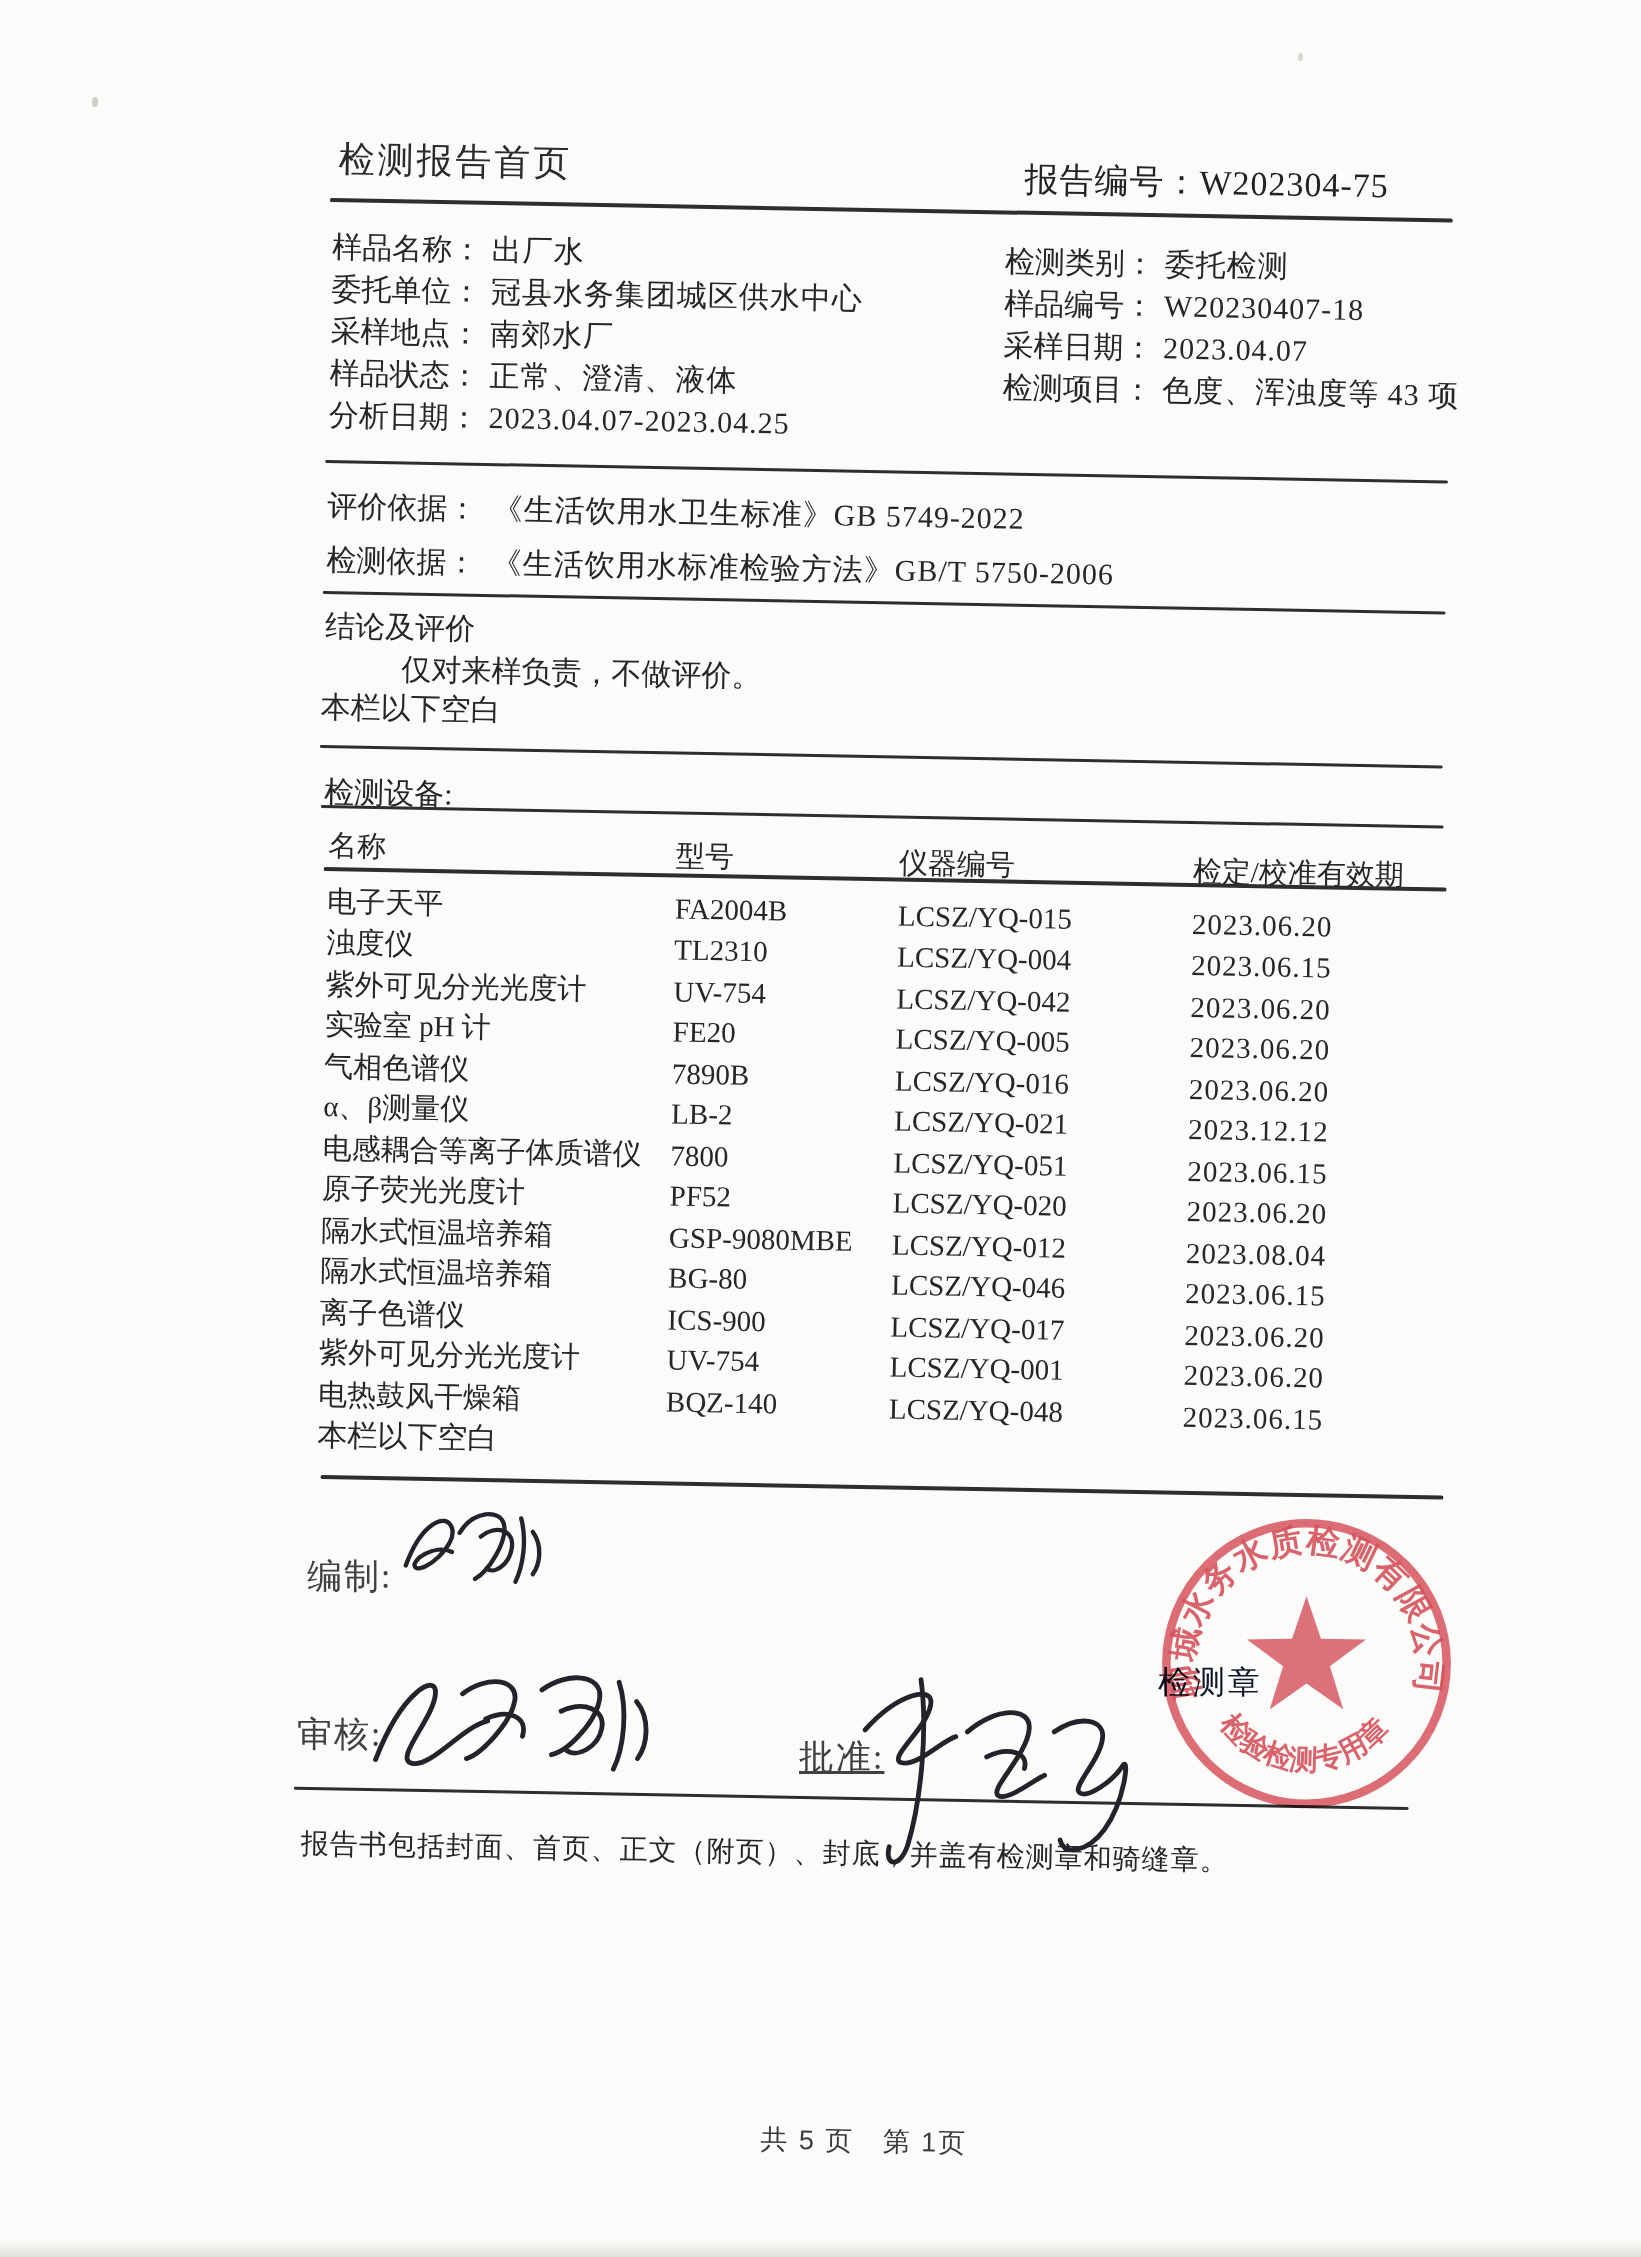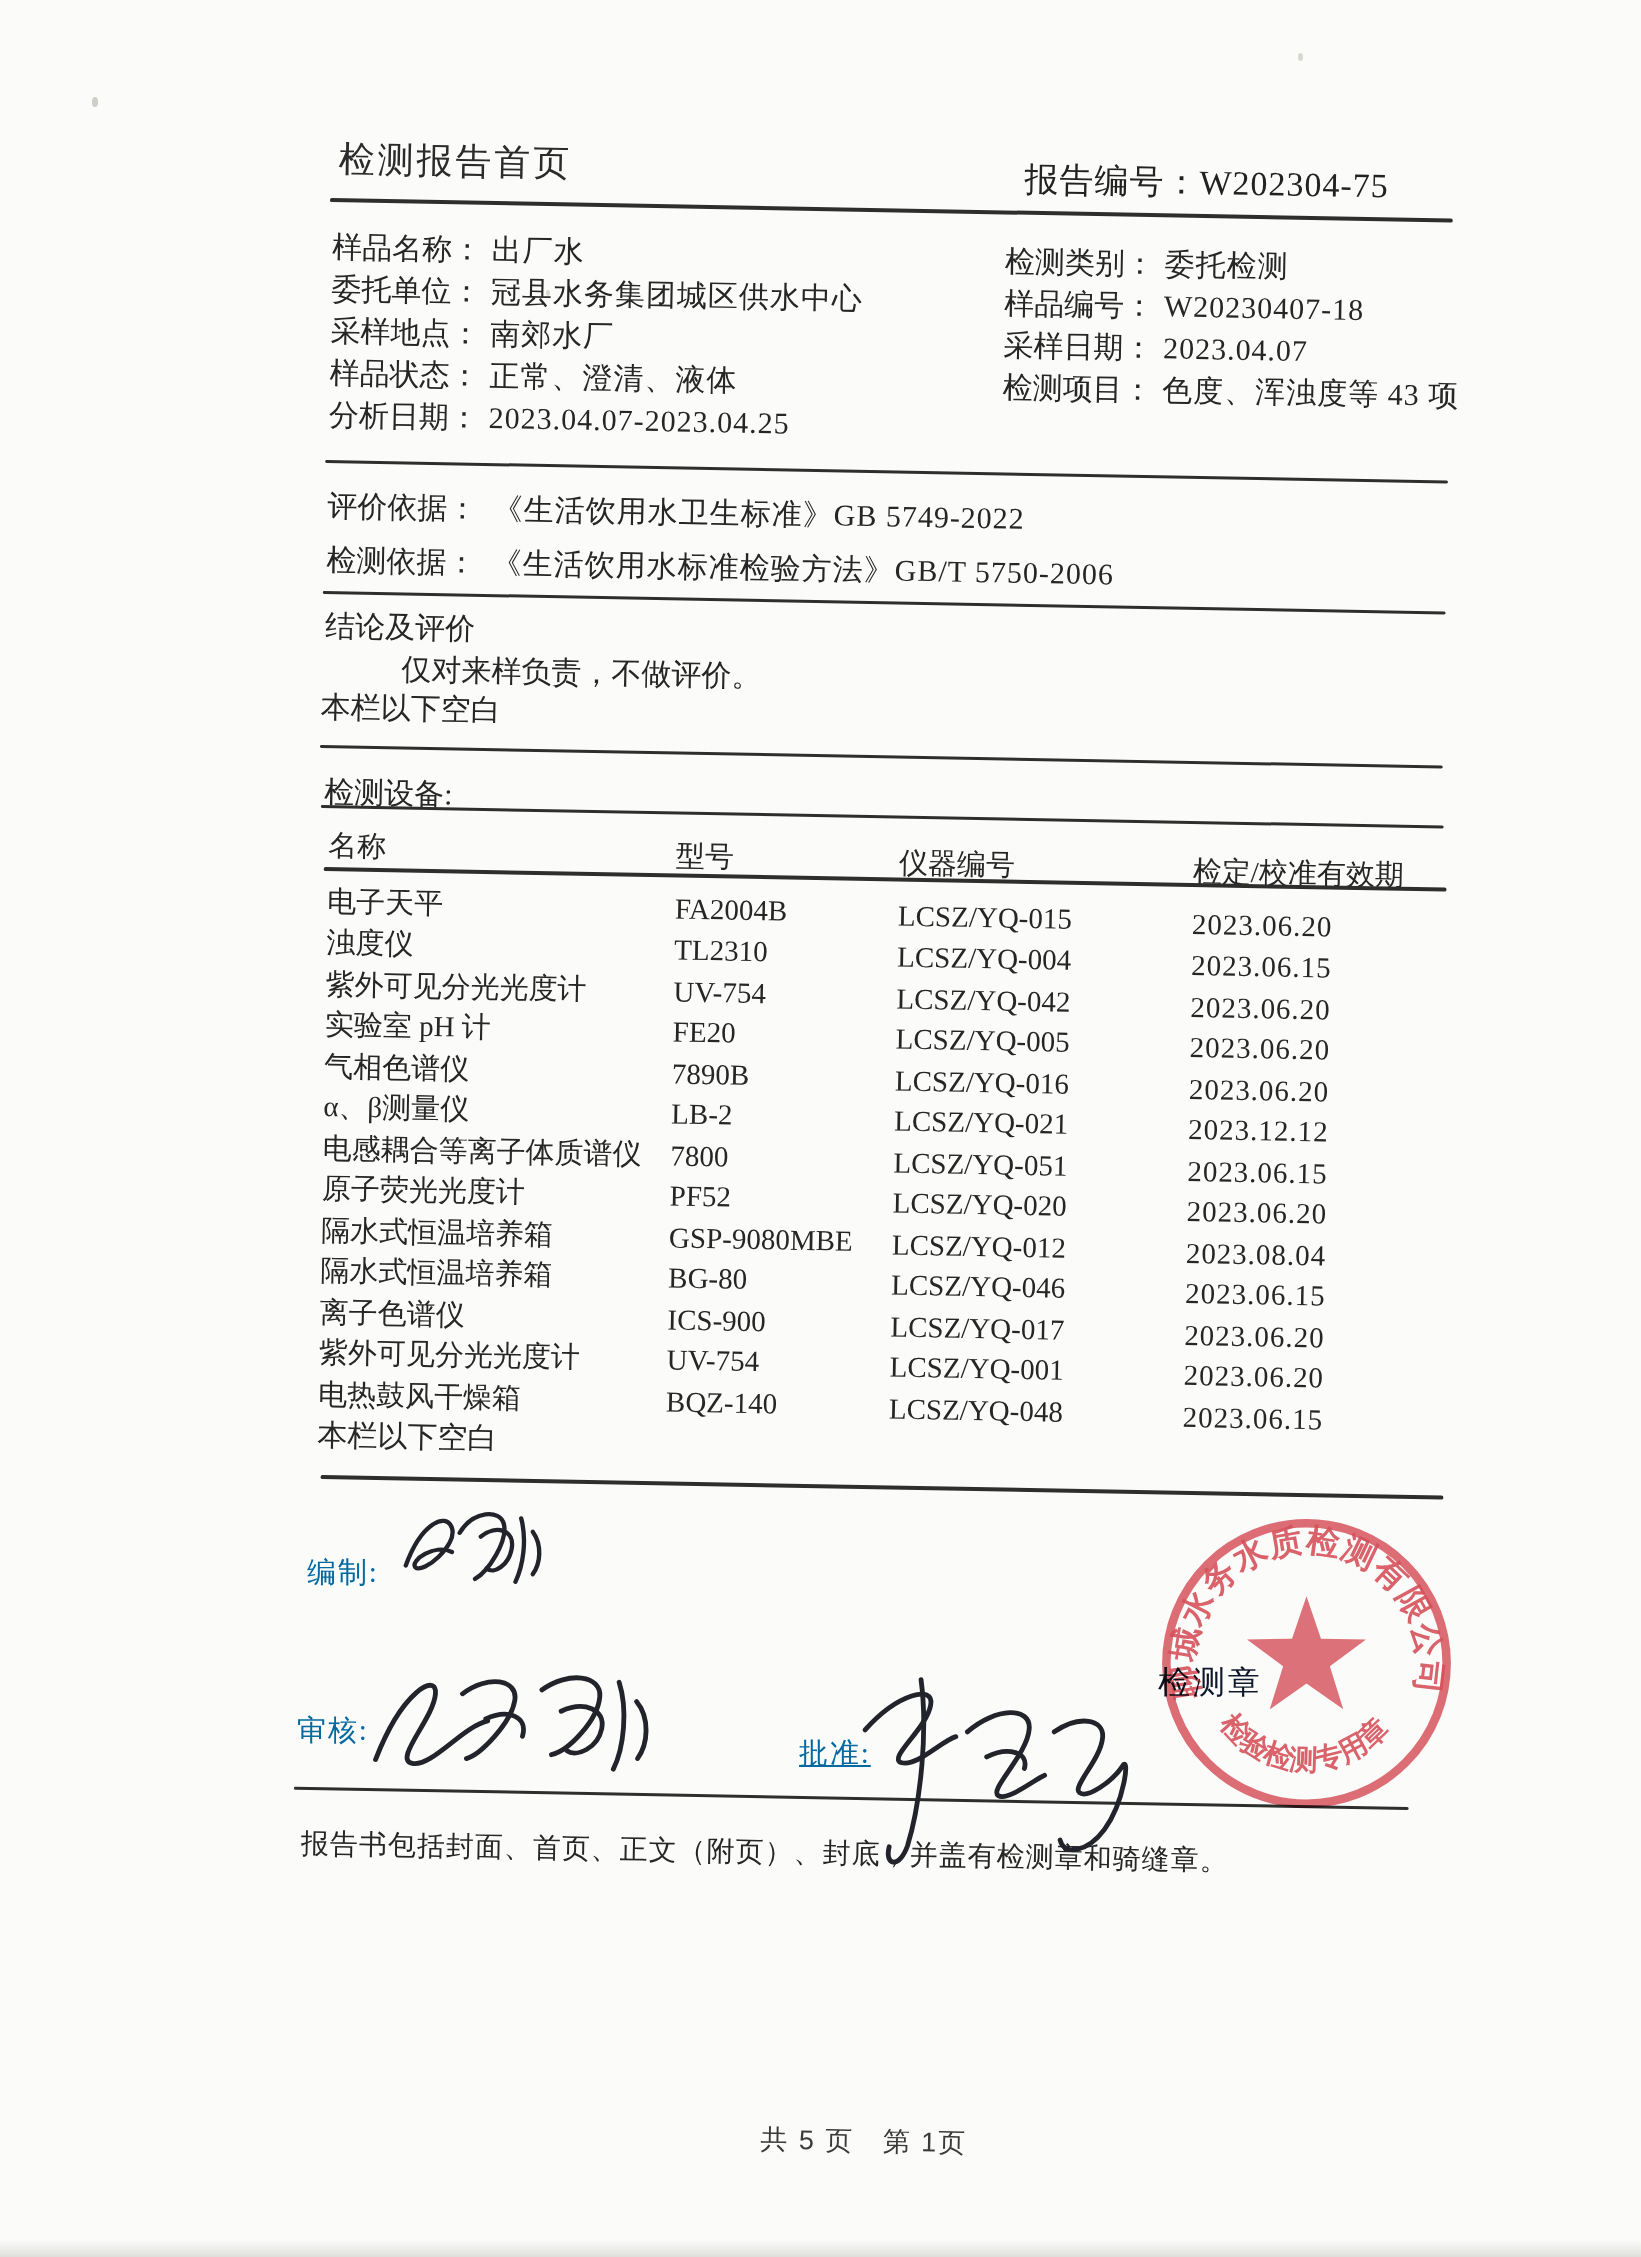--- a/index.html
+++ b/index.html
@@ -22,21 +22,21 @@
   .fline .val{margin-left:9.7px;letter-spacing:1px;}
   .basis .val{margin-left:15.4px;}
   .sec-head{font-size:30px;color:#262626;}
   .eq-row{position:absolute;left:340px;width:1159px;height:41px;font-size:29px;white-space:nowrap;color:#262626;}
   .eq-row .c{position:absolute;top:0;}
   .c0{left:0;}
   .c1{left:348px;top:3.9px!important;}
   .c2{left:571px;top:6.8px!important;}
   .c3{left:865px;top:9.7px!important;letter-spacing:1px;}
   .eq-head{font-weight:normal;}
-  .sign-label{font-size:29px;color:#0369a1;letter-spacing:1.9px;}
+  .sign-label{font-size:35px;color:#404040;letter-spacing:1.9px;}
   .sig path{fill:none;stroke:#23232b;stroke-linecap:round;stroke-linejoin:round;}
   .footer-note{font-size:28px;letter-spacing:1px;color:#262626;white-space:nowrap;}
   .page-footer{font-family:"Liberation Sans","DejaVu Sans",sans-serif;font-size:27px;color:#3a3a3a;letter-spacing:1.9px;}
   .stamp{mix-blend-mode:multiply;opacity:0.93;}
   .stamp text{font-family:"Liberation Serif","DejaVu Serif",serif;font-weight:bold;}
   .stamp-label{font-size:32px;color:#0f172a;letter-spacing:2.9px;}
   .speck{position:absolute;border-radius:50%;}
   .scan-bottom{position:absolute;left:0;bottom:0;width:100%;height:17.4px;
     background:linear-gradient(to top, rgba(110,110,104,0.20), rgba(110,110,104,0));}
 </style>

